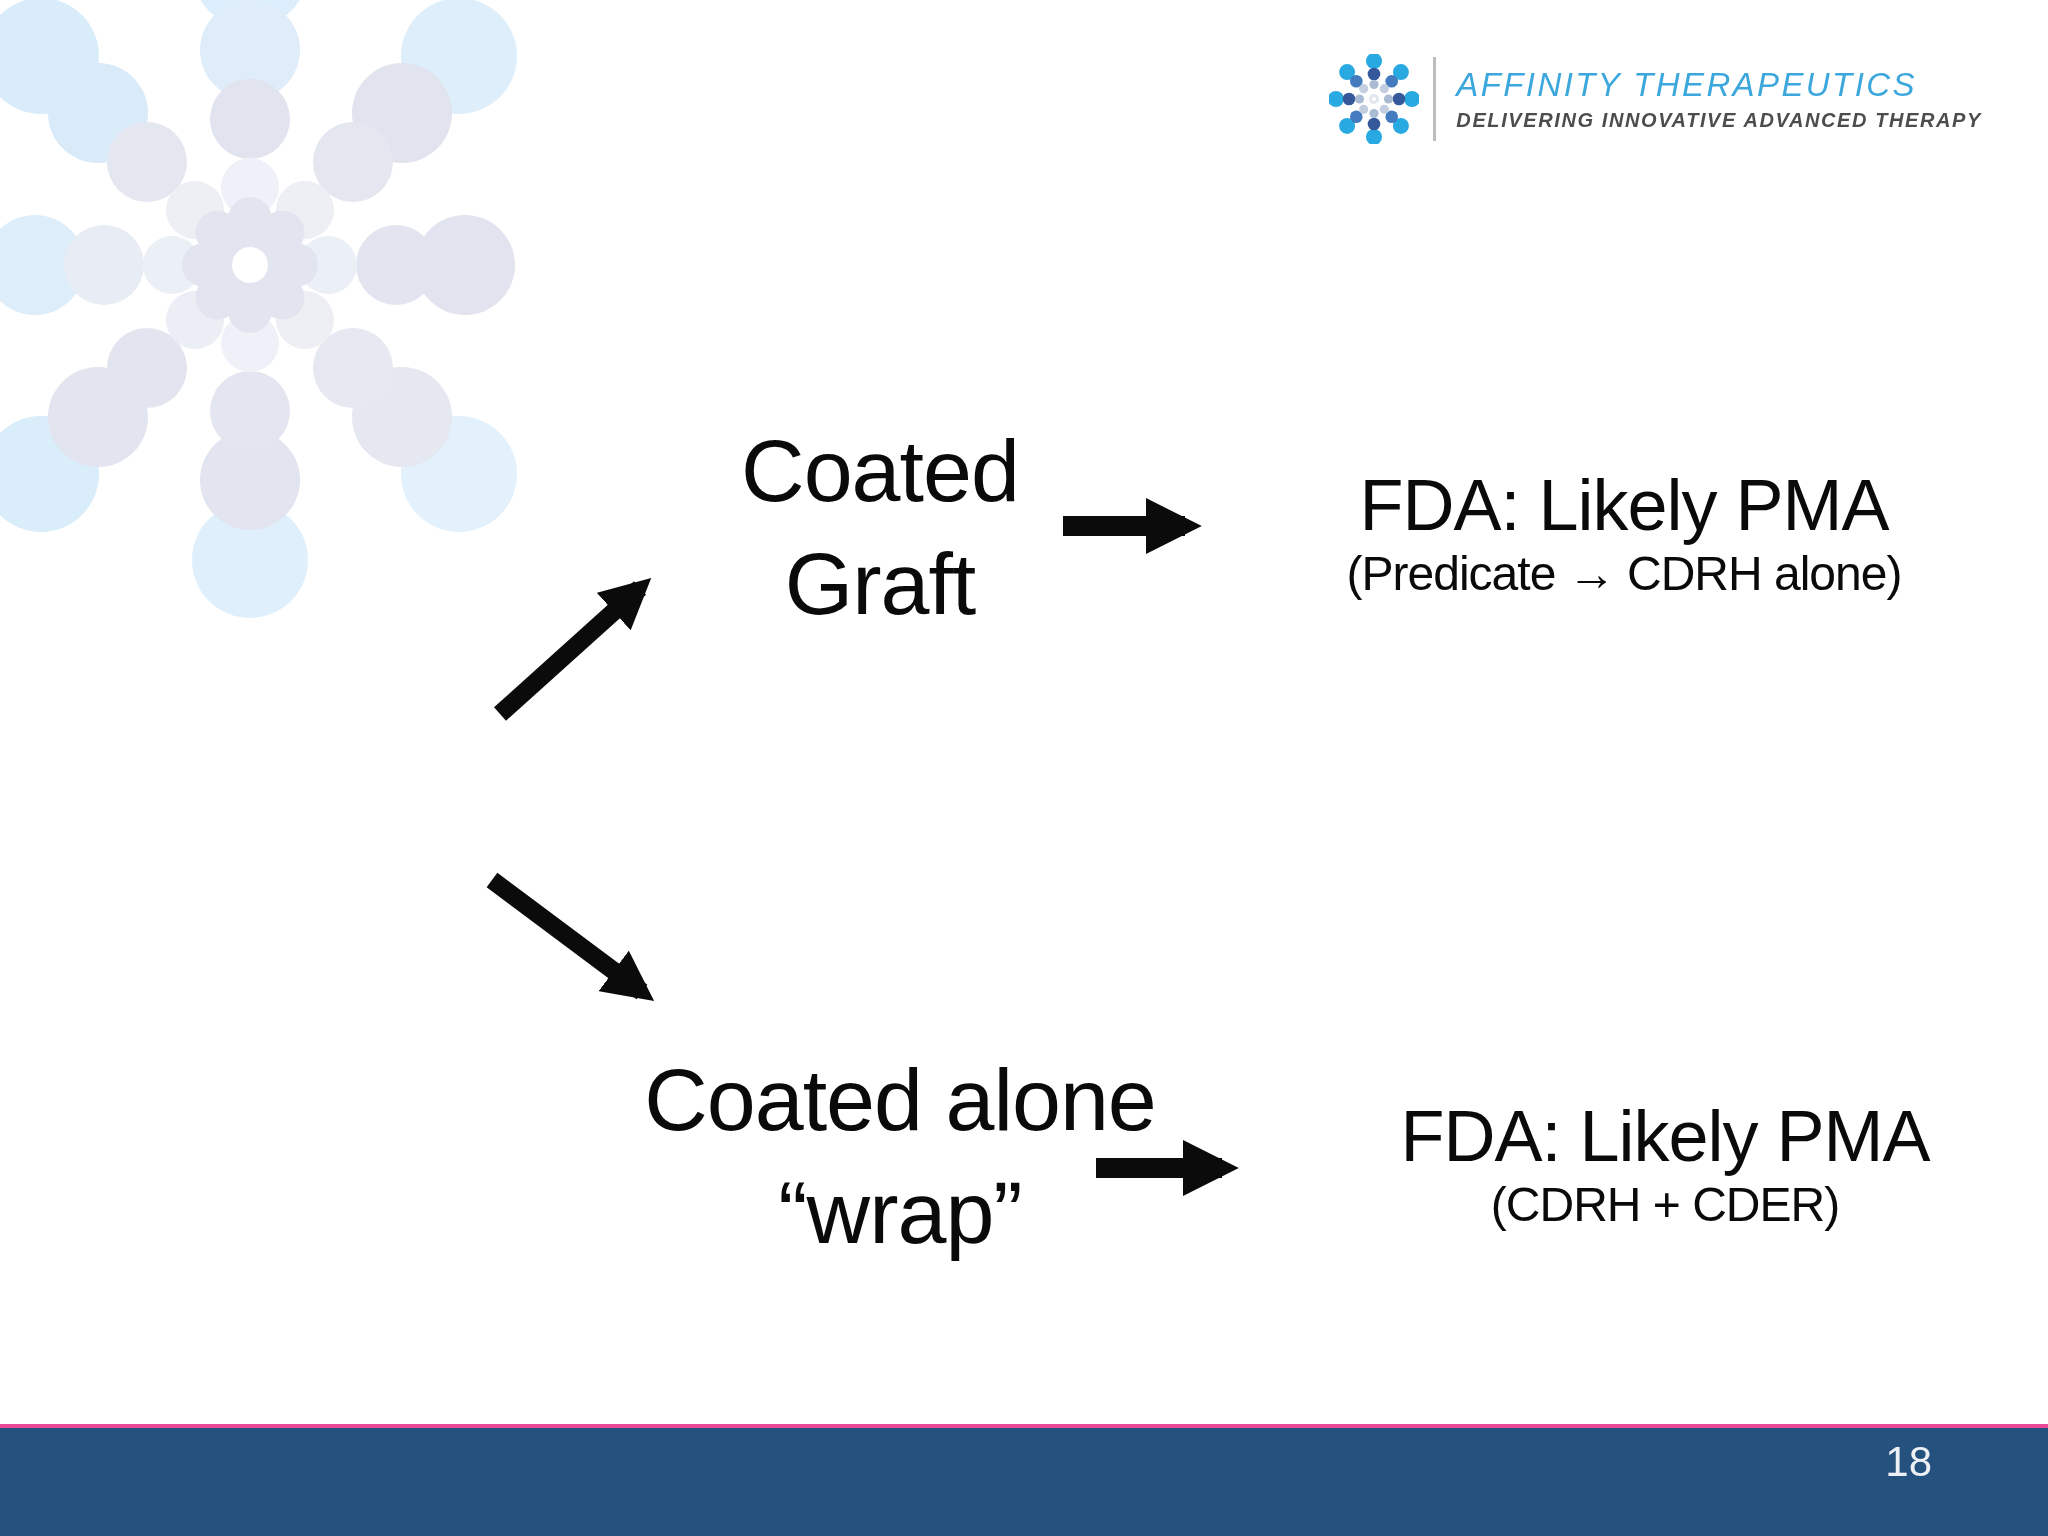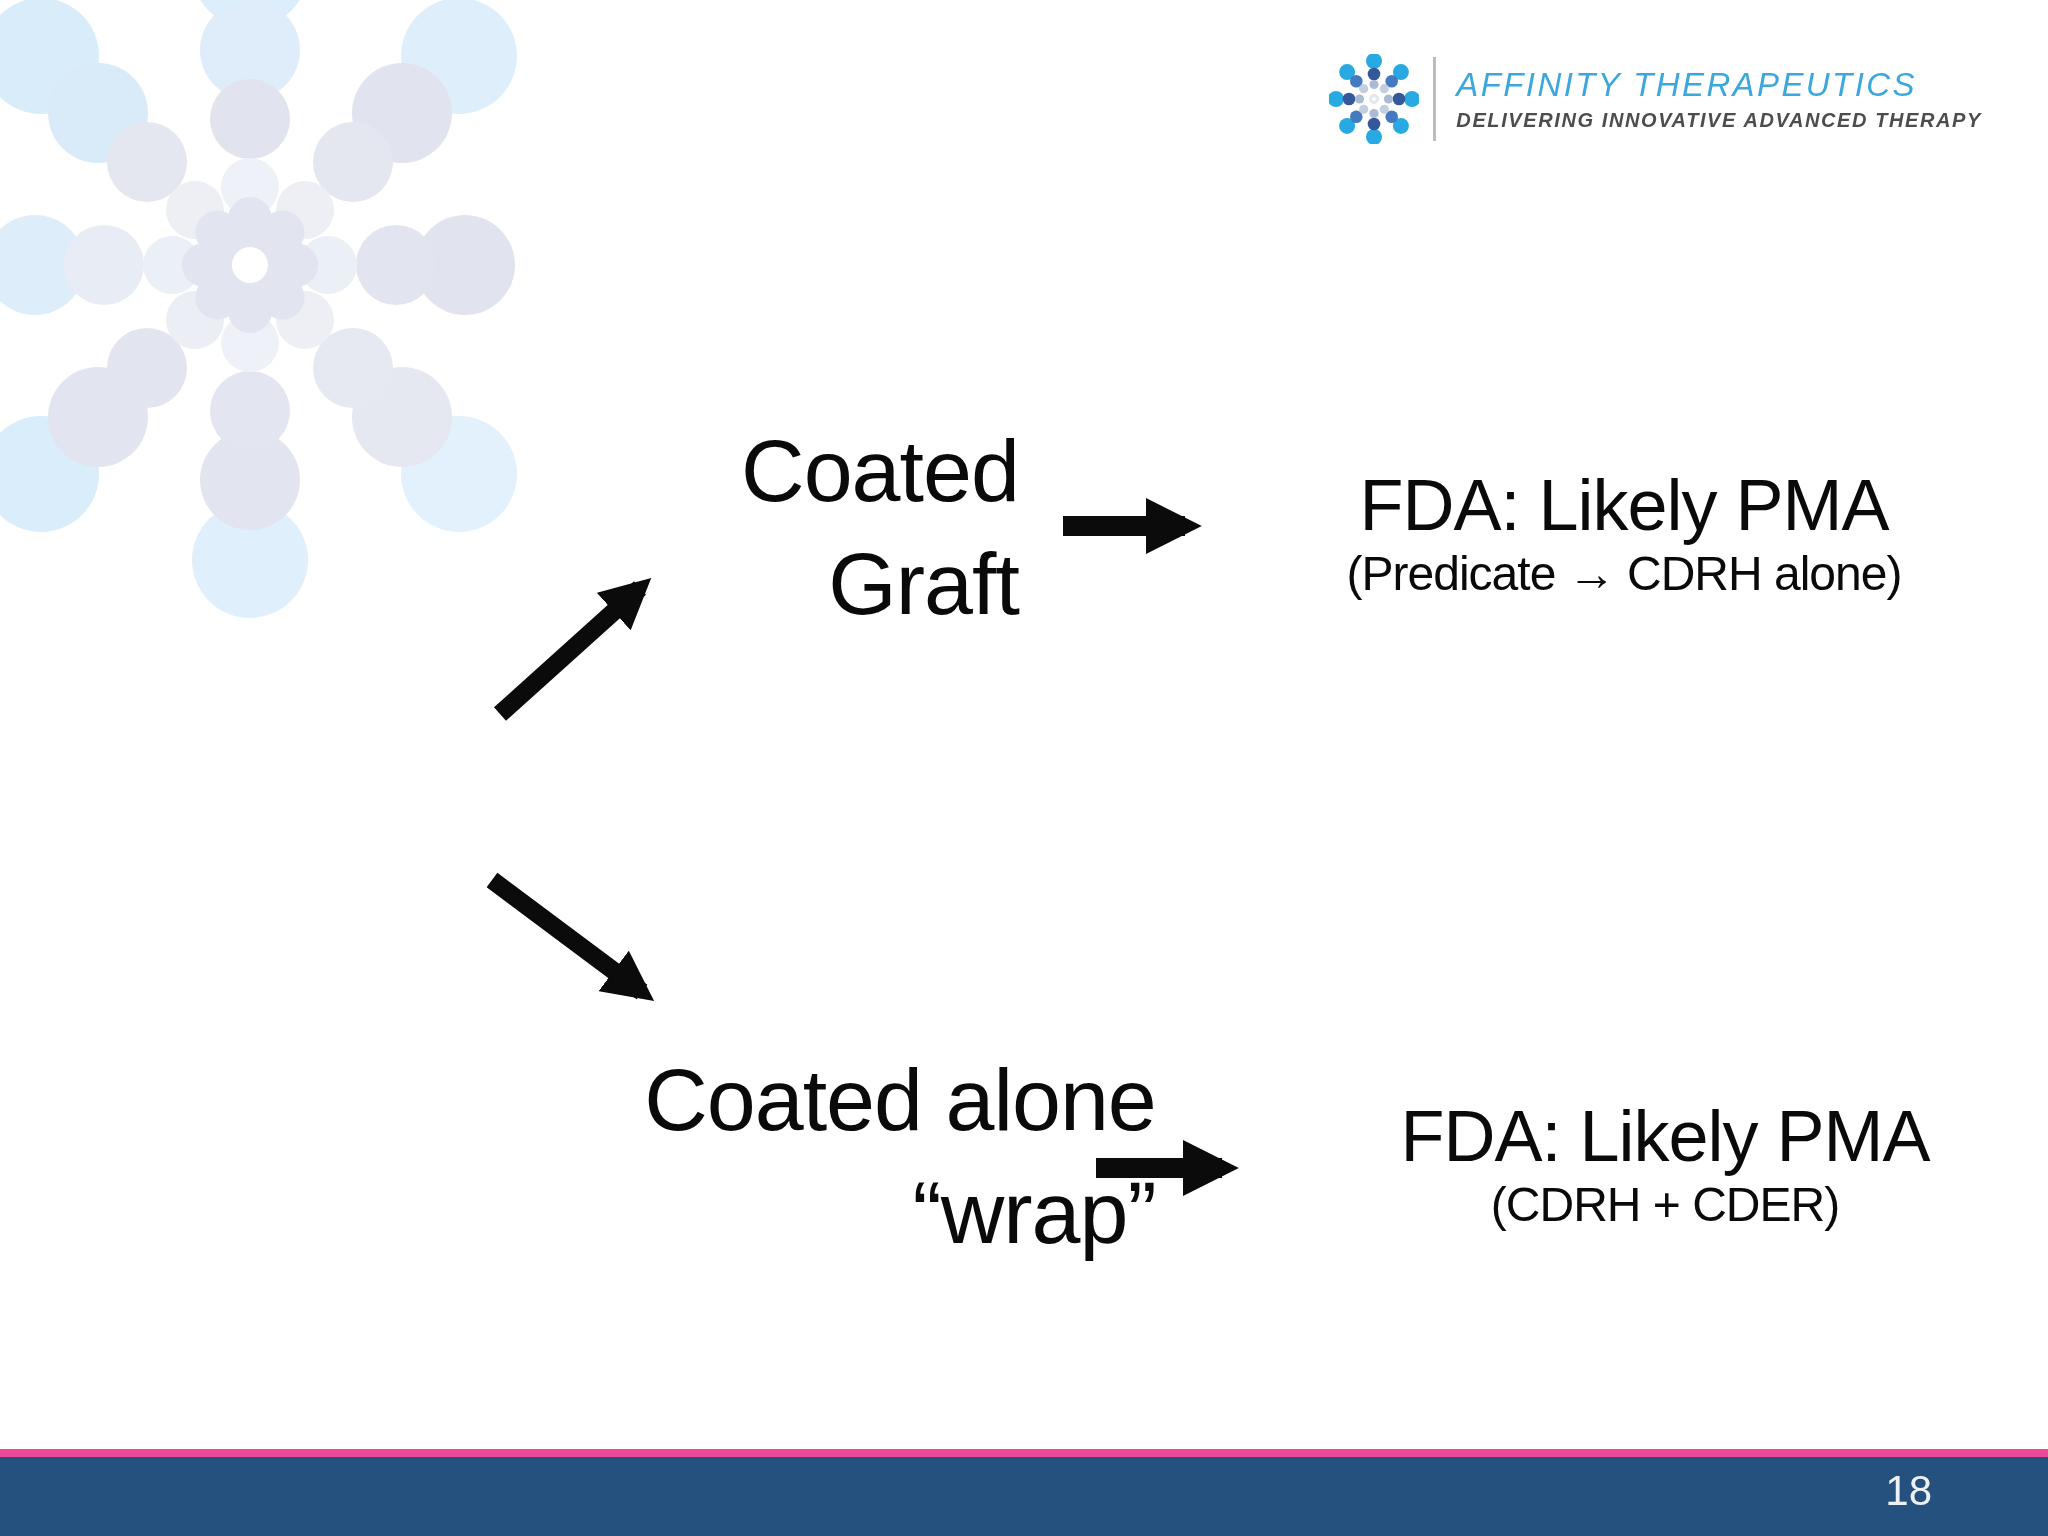--- a/index.html
+++ b/index.html
@@ -30,28 +30,28 @@
   .brand-tagline{
     margin-top:6px;
     font-size:20px;font-weight:700;letter-spacing:1.6px;
     color:#4d4d4f;white-space:nowrap;
   }
   
   .node{
     position:absolute;transform:translate(-50%,-50%);
     text-align:center;color:#0a0a0a;white-space:nowrap;
   }
-  .node-big{font-size:88px;line-height:1.28;font-weight:400;letter-spacing:-1px;text-align:right;}
+  .node-big{font-size:88px;line-height:1.28;font-weight:400;letter-spacing:-1px;}
   .fda .fda-title{font-size:72px;line-height:1.12;letter-spacing:-1px;}
   .fda .fda-sub{font-size:48px;line-height:1.18;letter-spacing:-1px;}
   .arrows{position:absolute;left:0;top:0;}
   
   .footer{
-    position:absolute;left:0;right:0;bottom:0;height:87px;
-    background:#24517e;border-top:8px solid #ec4899;box-sizing:border-box;
+    position:absolute;left:0;right:0;bottom:0;height:112px;
+    background:#24517e;border-top:4px solid #ec4899;box-sizing:border-box;
   }
   .page-number{
     position:absolute;right:116px;top:10px;
     color:#edf1f6;font-size:42px;font-weight:400;
   }
 </style>
 </head>
 <body>
 
 <div class="slide">

